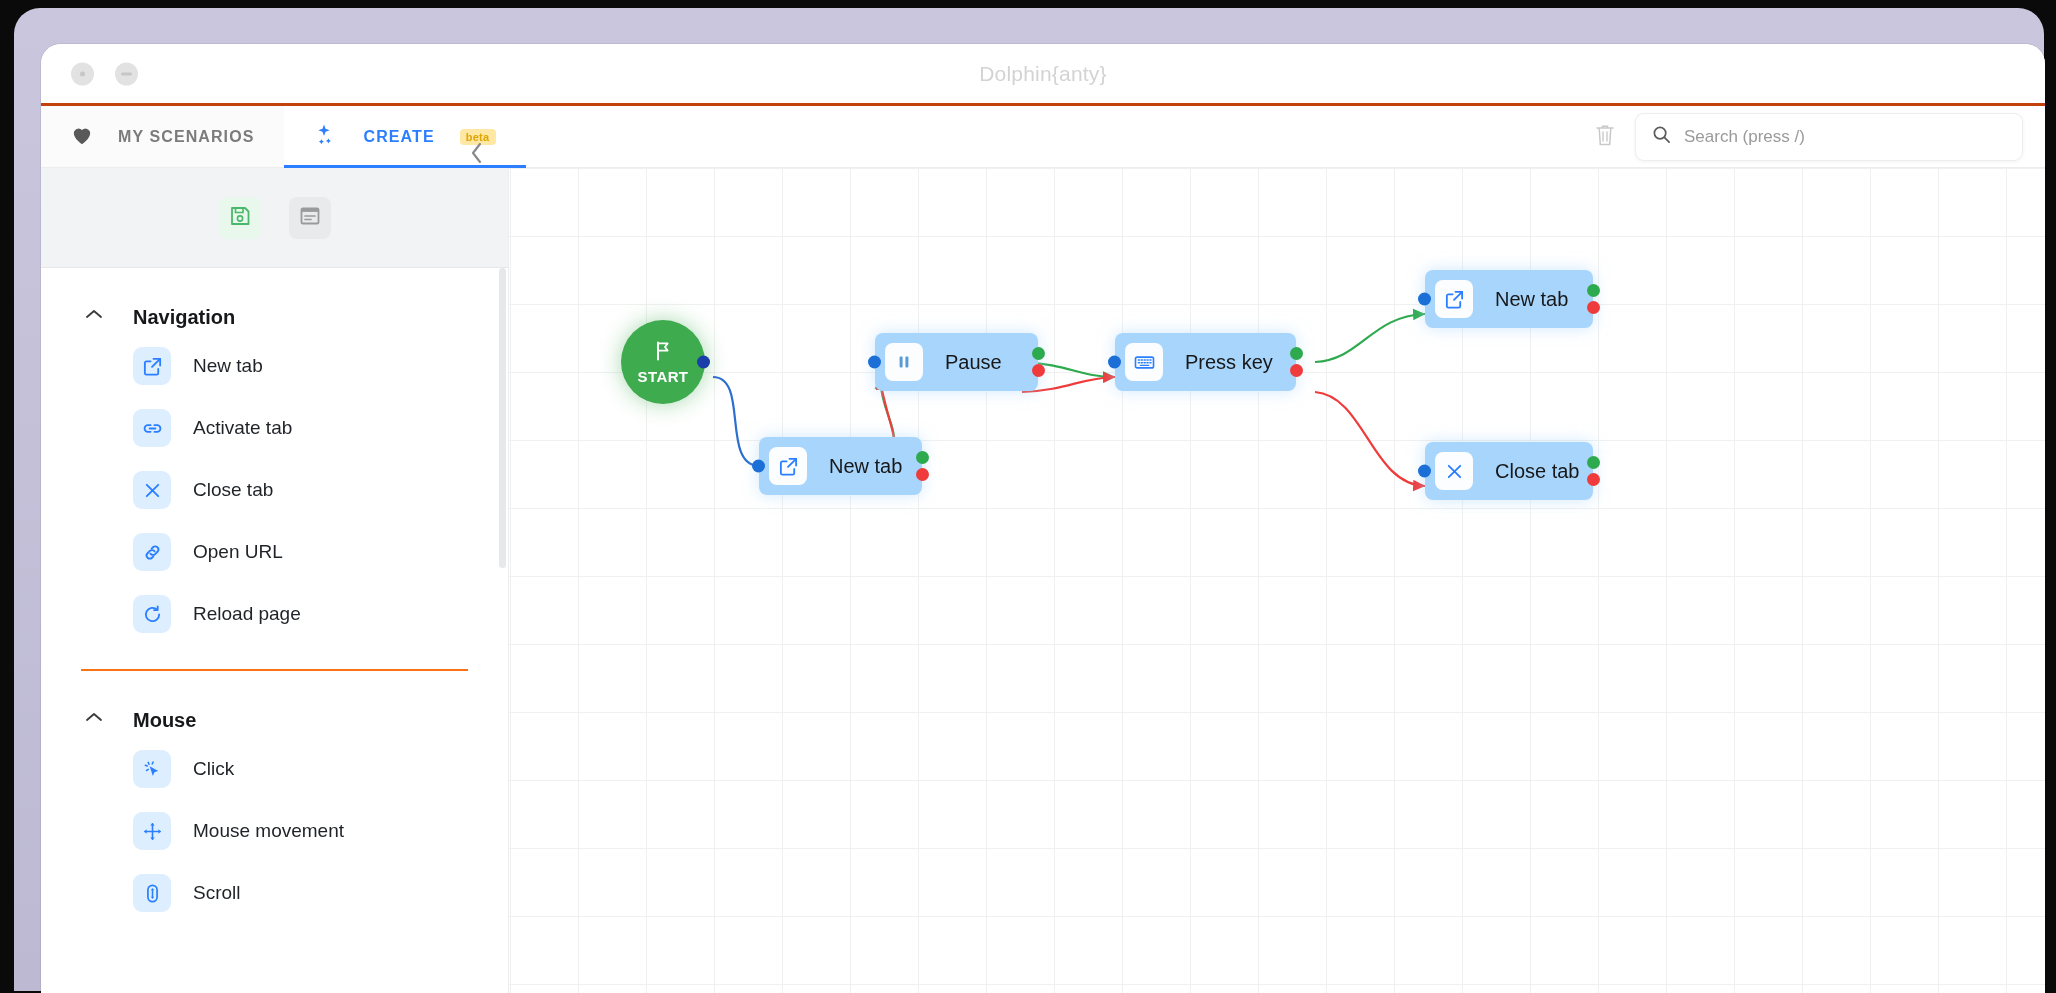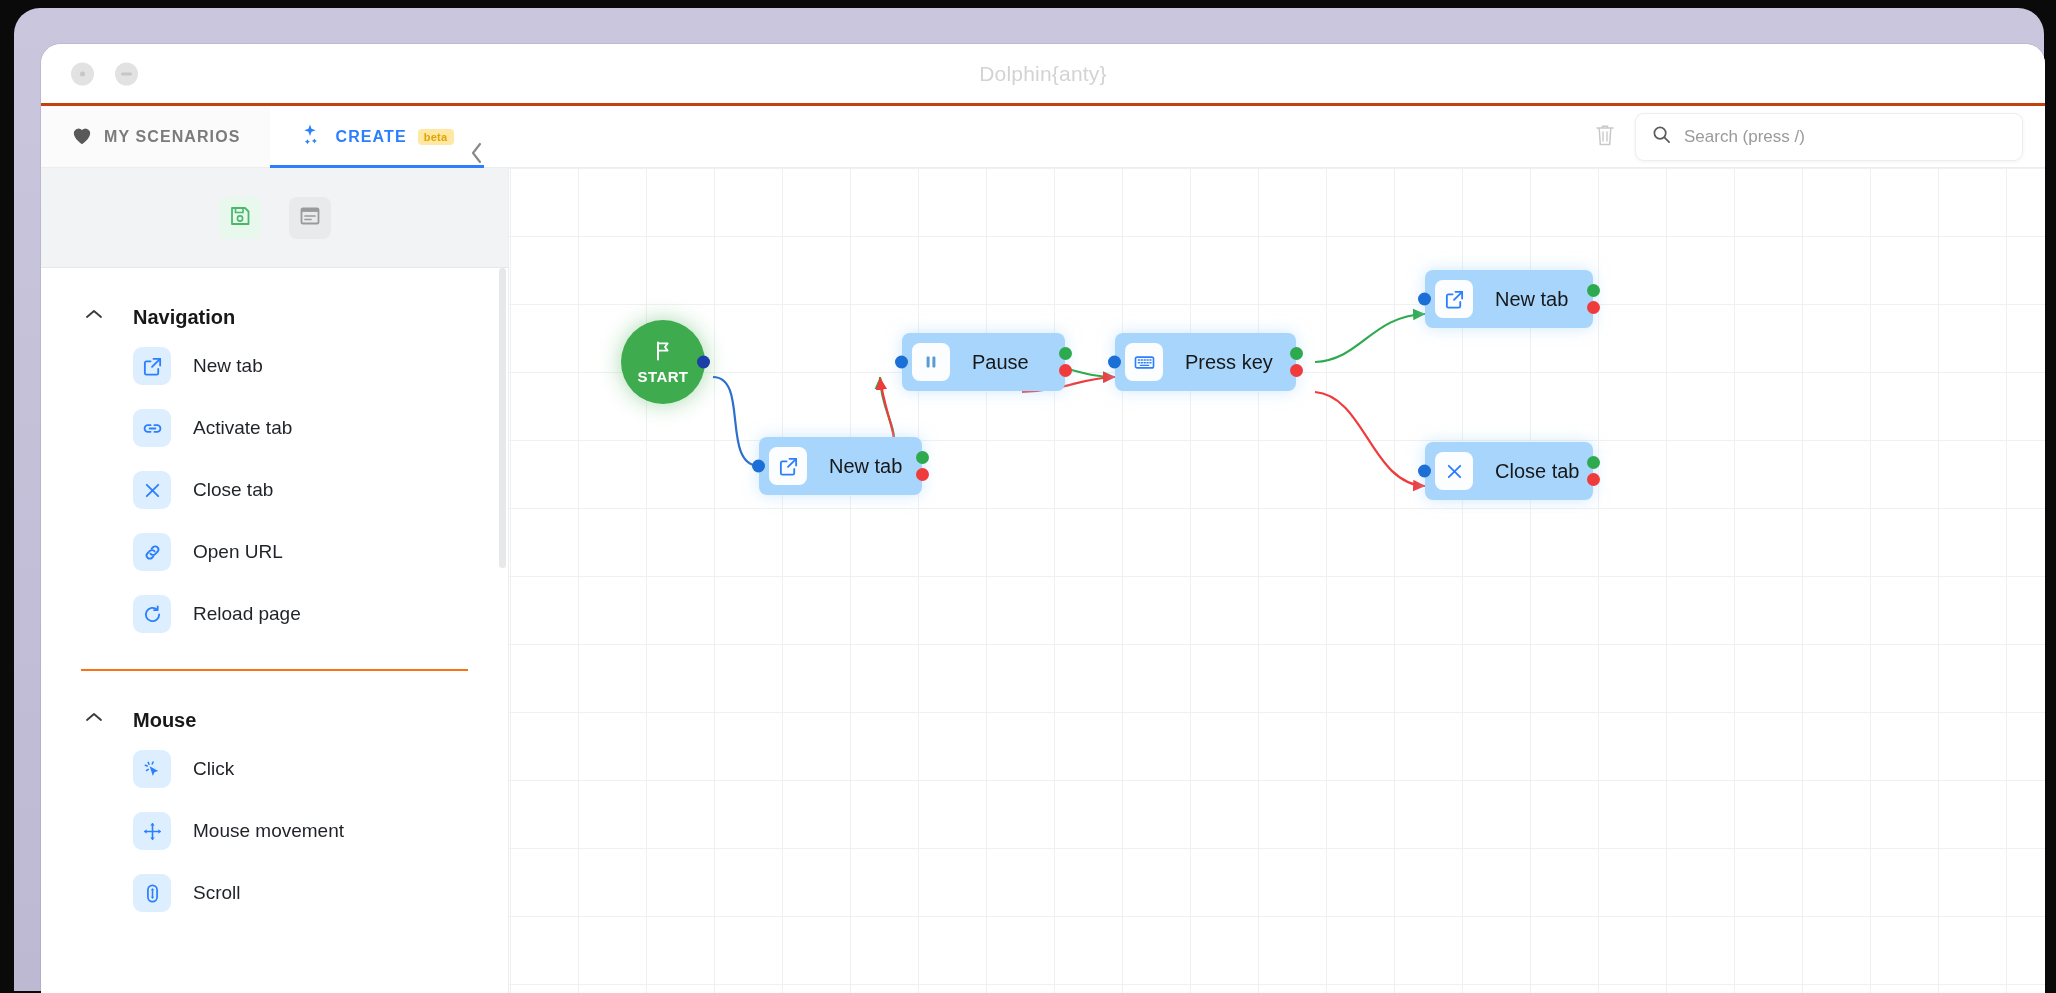--- a/index.html
+++ b/index.html
@@ -69,21 +69,21 @@
   
   #toprow {
     position: relative;
     height: 62px;
     background: #fff;
     border-bottom: 1px solid #ededed;
     display: flex;
     align-items: stretch;
   }
   .tab {
-    display: flex; align-items: center; gap: 11px;
+    display: flex; align-items: center; gap: 25px;
     padding: 0 30px;
     cursor: pointer;
     position: relative;
     background: #fbfbfb;
   }
   .tab.active { background: #fff; }
   .tab.active::after {
     content: ""; position: absolute; left: 0; right: 0; bottom: -1px;
     height: 3px; background: #2b7fff;
   }
@@ -473,21 +473,21 @@
                 <path d="M12 3h7v7" fill="none" stroke="#2b7fff" stroke-width="1.9" stroke-linecap="round" stroke-linejoin="round"></path>
                 <path d="M19 3l-8.5 8.5" fill="none" stroke="#2b7fff" stroke-width="1.9" stroke-linecap="round"></path>
                 <path d="M17 13.5V18a1.6 1.6 0 0 1-1.6 1.6H4.6A1.6 1.6 0 0 1 3 18V7.2a1.6 1.6 0 0 1 1.6-1.6H9" fill="none" stroke="#2b7fff" stroke-width="1.9" stroke-linecap="round" stroke-linejoin="round"></path>
               </svg>
             </span>
             <span class="node-label">New tab</span>
             <span class="port ok"></span>
             <span class="port err"></span>
           </div>
 
-          <div class="node" style="left:393px; top:165px; width:163px;">
+          <div class="node" style="left:366px; top:165px; width:163px;">
             <span class="port in"></span>
             <span class="node-icon">
               <svg width="20" height="20" viewBox="0 0 20 20">
                 <rect x="5.6" y="4.4" width="3" height="11.2" rx="1" fill="#5b9bd5"></rect>
                 <rect x="11.4" y="4.4" width="3" height="11.2" rx="1" fill="#5b9bd5"></rect>
               </svg>
             </span>
             <span class="node-label">Pause</span>
             <span class="port ok"></span>
             <span class="port err"></span>

